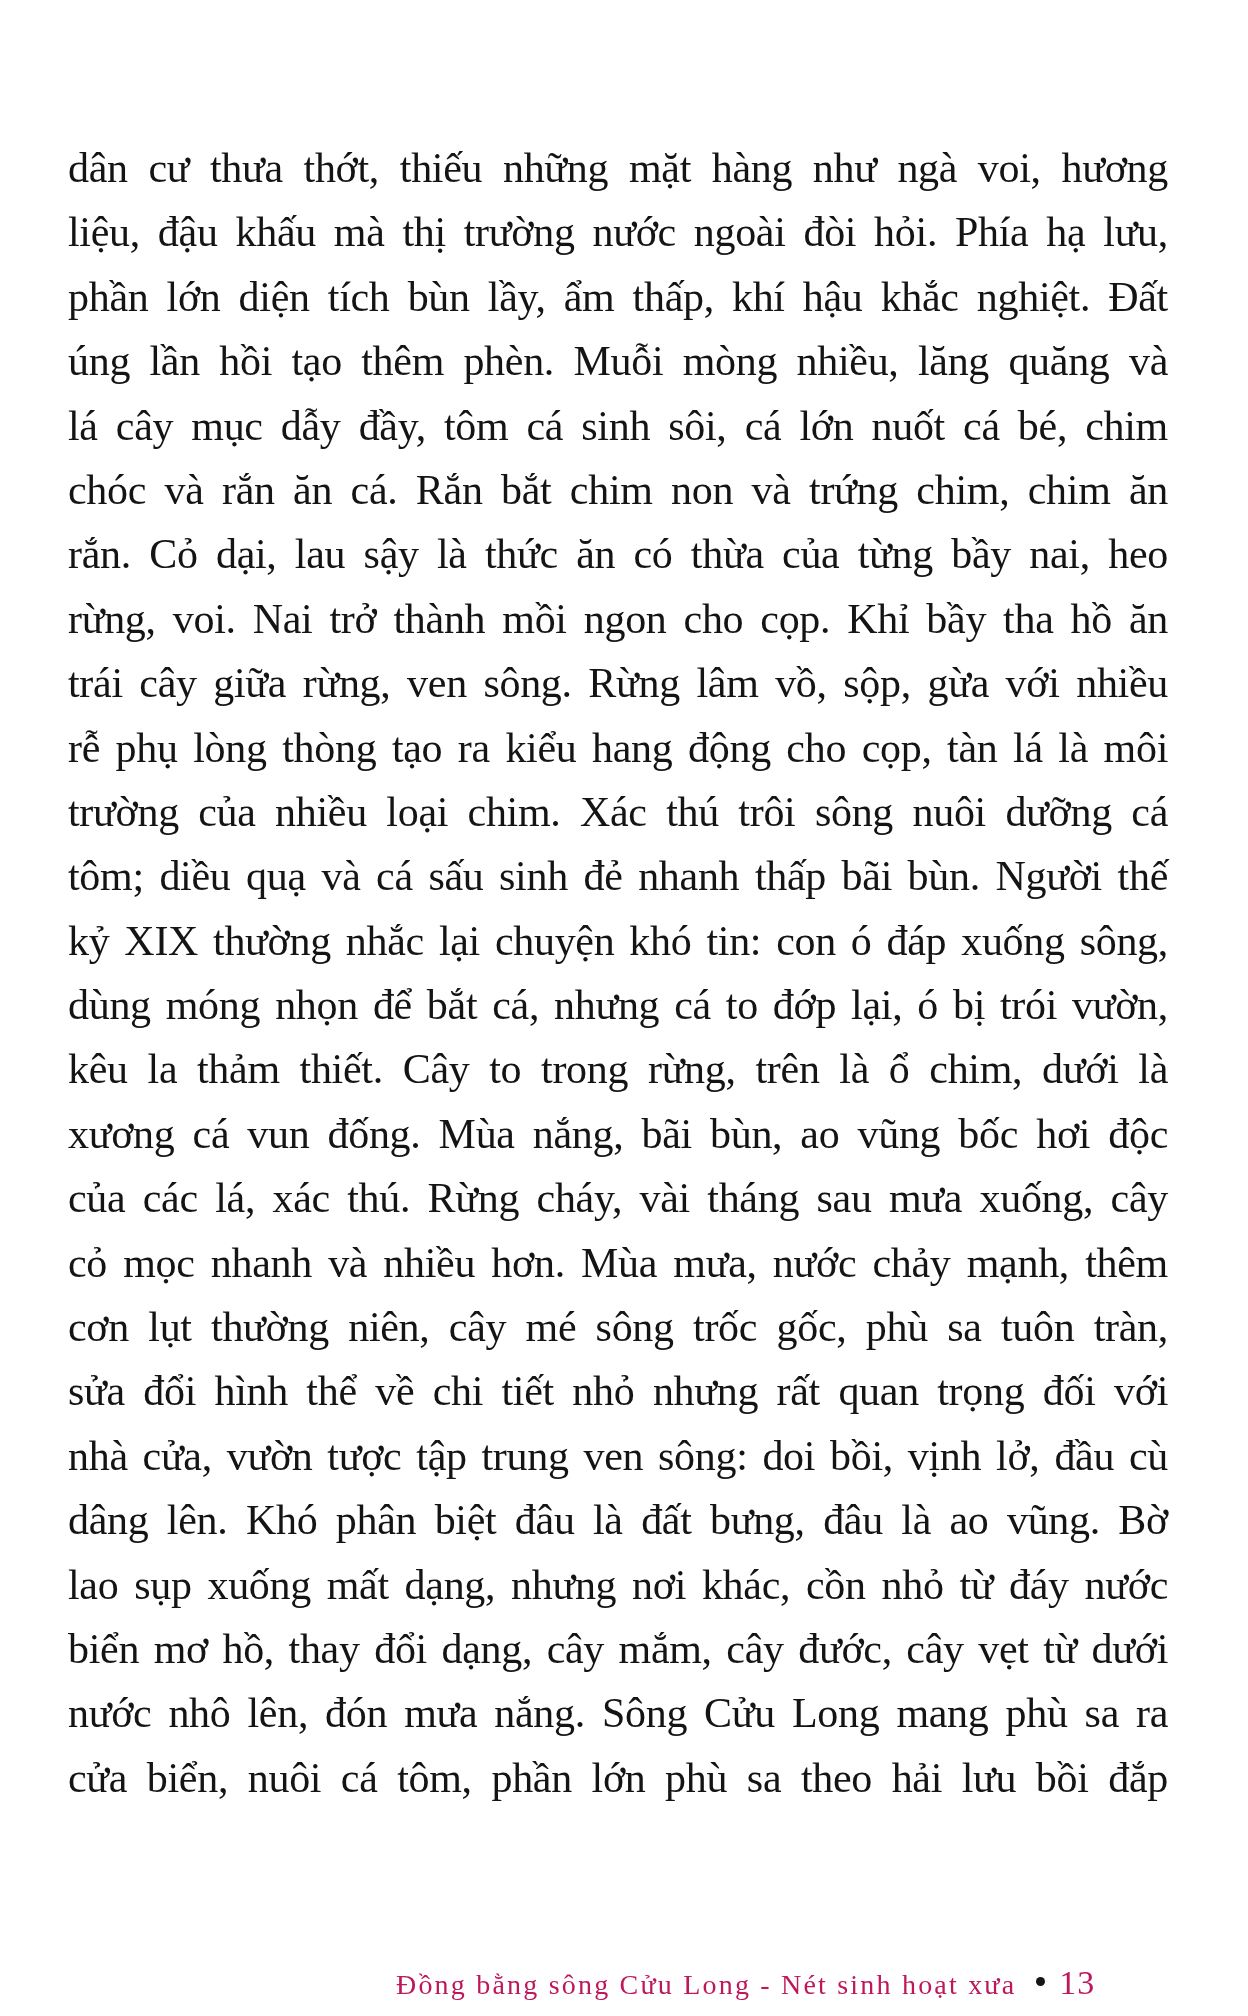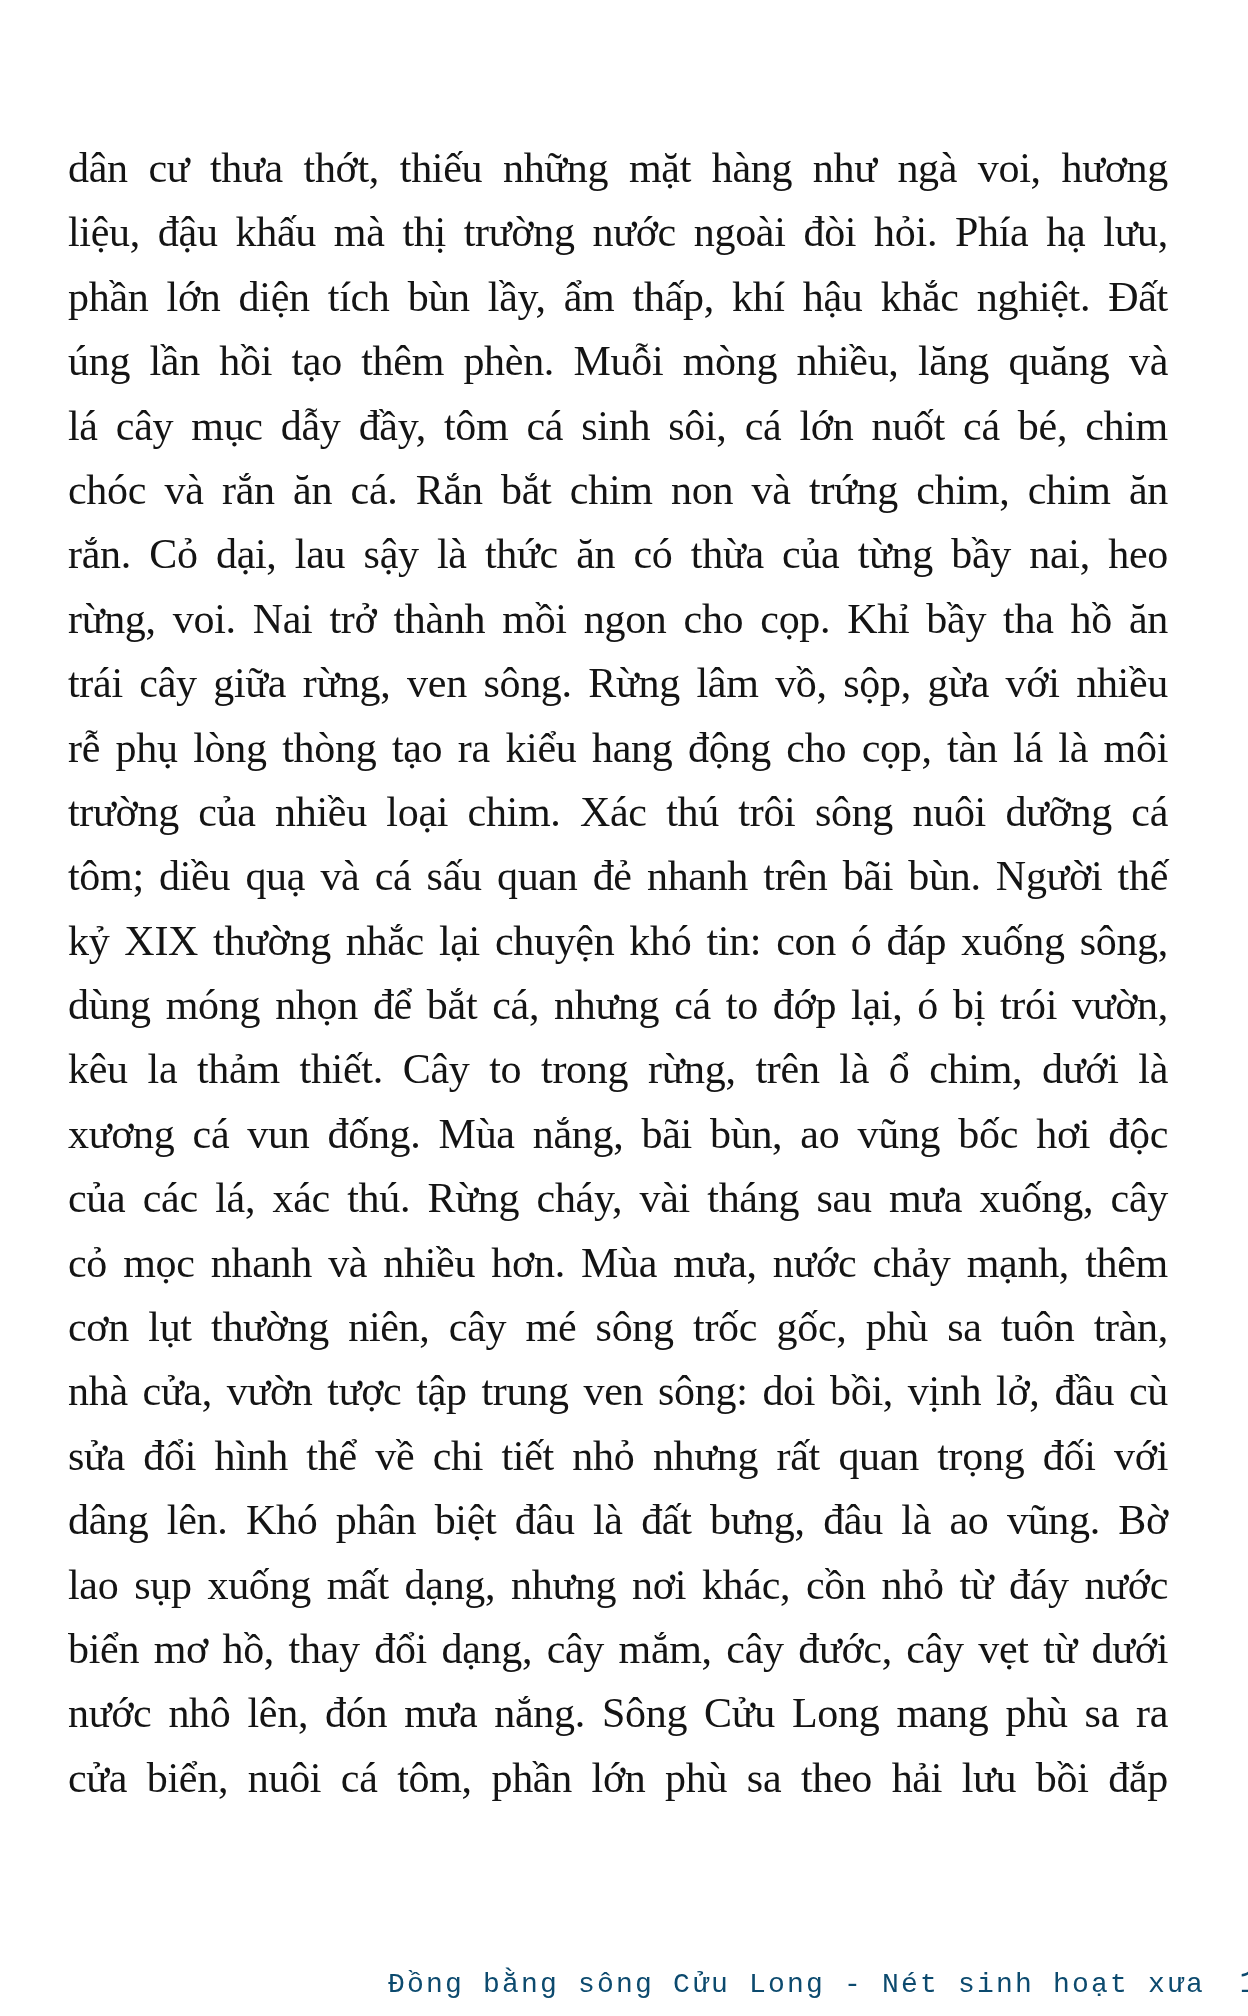--- a/index.html
+++ b/index.html
@@ -37,28 +37,28 @@
       white-space: nowrap;
       text-align: justify;
       text-align-last: justify;
       height: 64.4px;
       overflow: visible;
       letter-spacing: -0.3px;
       transform-origin: left center;
     }
     .footer {
       position: absolute;
-      left: 388px;
+      left: 396px;
       top: 1930px;
       width: 770px;
       height: 44px;
       display: flex;
       align-items: baseline;
-      font-family: Liberation Mono, monospace;
-      color: #0c4a6e;
+      font-family: Liberation Serif, serif;
+      color: #be185d;
     }
     .footer-title {
       font-size: 28px;
       letter-spacing: 2.2px;
       white-space: nowrap;
     }
     .footer-bullet {
       display: inline-block;
       width: 9px;
       height: 9px;
@@ -82,30 +82,30 @@
     <span class="line">liệu, đậu khấu mà thị trường nước ngoài đòi hỏi. Phía hạ lưu,</span>
     <span class="line">phần lớn diện tích bùn lầy, ẩm thấp, khí hậu khắc nghiệt. Đất</span>
     <span class="line">úng lần hồi tạo thêm phèn. Muỗi mòng nhiều, lăng quăng và</span>
     <span class="line">lá cây mục dẫy đầy, tôm cá sinh sôi, cá lớn nuốt cá bé, chim</span>
     <span class="line">chóc và rắn ăn cá. Rắn bắt chim non và trứng chim, chim ăn</span>
     <span class="line">rắn. Cỏ dại, lau sậy là thức ăn có thừa của từng bầy nai, heo</span>
     <span class="line">rừng, voi. Nai trở thành mồi ngon cho cọp. Khỉ bầy tha hồ ăn</span>
     <span class="line">trái cây giữa rừng, ven sông. Rừng lâm vồ, sộp, gừa với nhiều</span>
     <span class="line">rễ phụ lòng thòng tạo ra kiểu hang động cho cọp, tàn lá là môi</span>
     <span class="line">trường của nhiều loại chim. Xác thú trôi sông nuôi dưỡng cá</span>
-    <span class="line">tôm; diều quạ và cá sấu quan đẻ nhanh trên bãi bùn. Người thế</span>
+    <span class="line">tôm; diều quạ và cá sấu sinh đẻ nhanh thấp bãi bùn. Người thế</span>
     <span class="line">kỷ XIX thường nhắc lại chuyện khó tin: con ó đáp xuống sông,</span>
     <span class="line">dùng móng nhọn để bắt cá, nhưng cá to đớp lại, ó bị trói vườn,</span>
     <span class="line">kêu la thảm thiết. Cây to trong rừng, trên là ổ chim, dưới là</span>
     <span class="line">xương cá vun đống. Mùa nắng, bãi bùn, ao vũng bốc hơi độc</span>
     <span class="line">của các lá, xác thú. Rừng cháy, vài tháng sau mưa xuống, cây</span>
     <span class="line">cỏ mọc nhanh và nhiều hơn. Mùa mưa, nước chảy mạnh, thêm</span>
     <span class="line">cơn lụt thường niên, cây mé sông trốc gốc, phù sa tuôn tràn,</span>
+    <span class="line">sửa đổi hình thể về chi tiết nhỏ nhưng rất quan trọng đối với</span>
     <span class="line">nhà cửa, vườn tược tập trung ven sông: doi bồi, vịnh lở, đầu cù</span>
-    <span class="line">sửa đổi hình thể về chi tiết nhỏ nhưng rất quan trọng đối với</span>
     <span class="line">dâng lên. Khó phân biệt đâu là đất bưng, đâu là ao vũng. Bờ</span>
     <span class="line">lao sụp xuống mất dạng, nhưng nơi khác, cồn nhỏ từ đáy nước</span>
     <span class="line">biển mơ hồ, thay đổi dạng, cây mắm, cây đước, cây vẹt từ dưới</span>
     <span class="line">nước nhô lên, đón mưa nắng. Sông Cửu Long mang phù sa ra</span>
     <span class="line">cửa biển, nuôi cá tôm, phần lớn phù sa theo hải lưu bồi đắp</span>
   </div>
 
   <div class="footer">
     <span class="footer-title">Đồng bằng sông Cửu Long - Nét sinh hoạt xưa</span>
     <span class="footer-bullet"></span>

